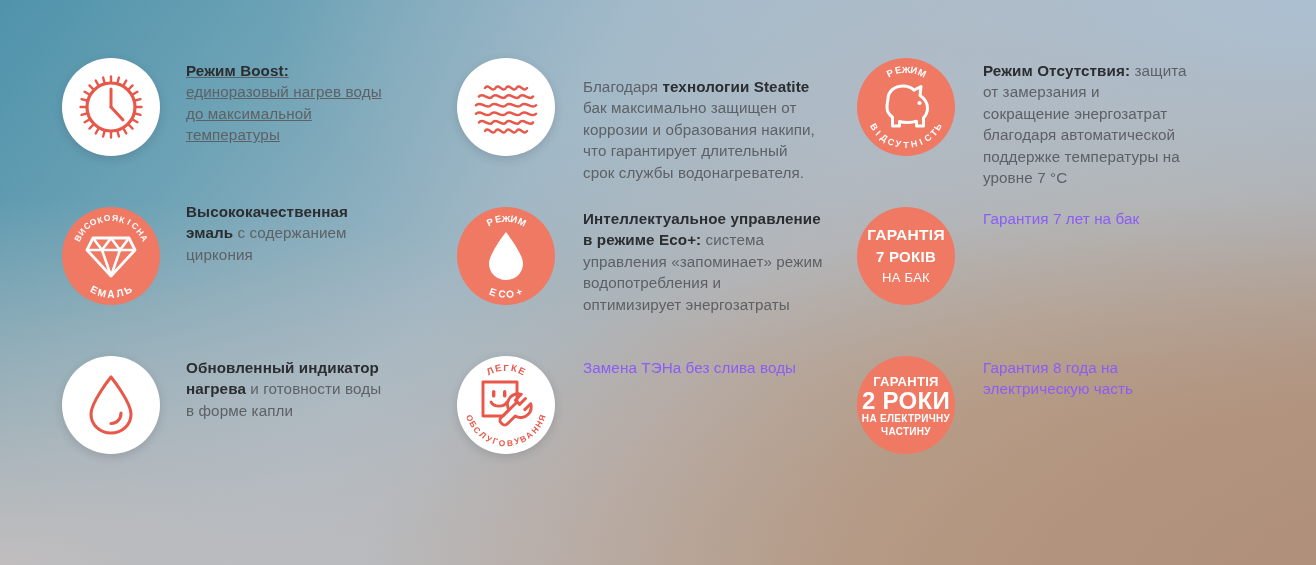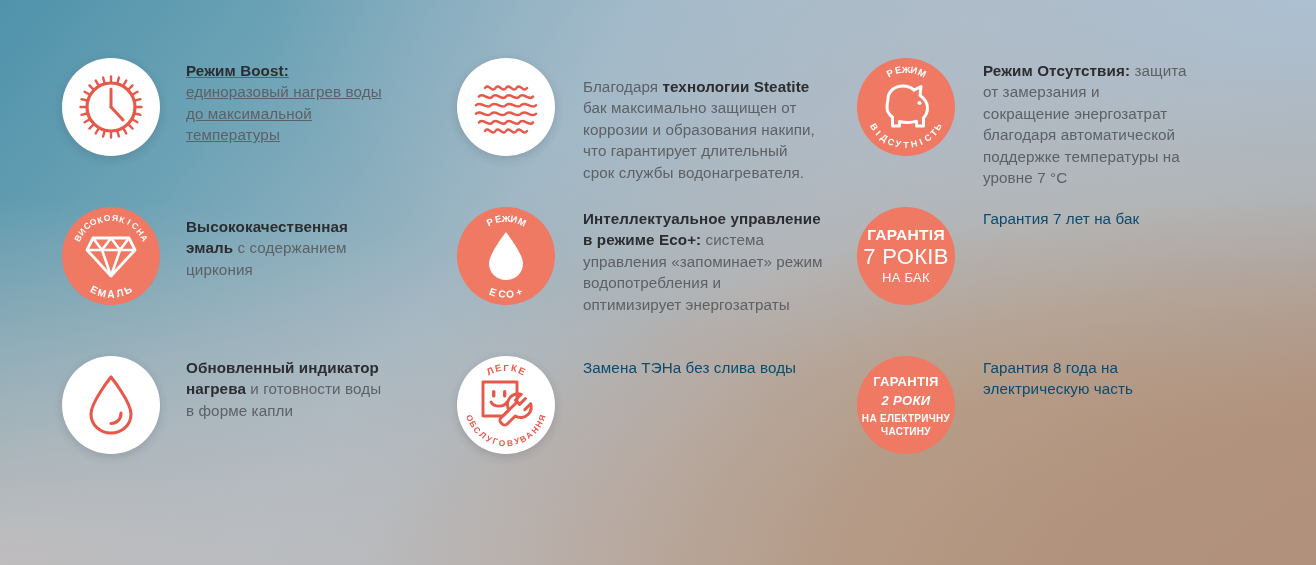--- a/index.html
+++ b/index.html
@@ -35,21 +35,21 @@
 
   
   .txt{
     position:absolute;top:0;
     color:#5d6166;
     font-size:15.2px;
     line-height:21.4px;
     letter-spacing:0.1px;
   }
   .txt b{color:#2b2d30;font-weight:700;}
-  .txt .plain{color:#0c4a6e;font-weight:400;}
+  .txt .plain{color:#8b5cf6;font-weight:400;}
 </style>
 </head>
 <body>
 
 <div id="bg"></div>
 <div id="grid">
     <div class="cell" style="left: 62px; top: 58px; width: 98px; height: 98px;">
       <div class="ico white">
         <svg width="64" height="64" viewBox="0 0 64 64">
     <line x1="32.00" y1="7.00" x2="32.00" y2="1.50" stroke="#e8584a" stroke-width="2.4" stroke-linecap="round"></line>
@@ -215,21 +215,21 @@
             font-size:10.2px;font-weight:700;white-space:pre;">А</span>
           <span style="position:absolute;left:57.69px;top:85.99px;
             transform:translate(-50%,-50%) rotate(-13.23deg);
             font-size:10.2px;font-weight:700;white-space:pre;">Л</span>
           <span style="position:absolute;left:65.93px;top:83.02px;
             transform:translate(-50%,-50%) rotate(-26.45deg);
             font-size:10.2px;font-weight:700;white-space:pre;">Ь</span>
         </div>
       </div>
     </div>
-    <div class="txt" style="left: 186px; top: 216px; width: 205px;"><b>Высококачественная эмаль</b><span> с содержанием циркония</span></div>
+    <div class="txt" style="left: 186px; top: 201px; width: 205px;"><b>Высококачественная эмаль</b><span> с содержанием циркония</span></div>
     <div class="cell" style="left: 457px; top: 207px; width: 98px; height: 98px;">
       <div class="ico coral">
         <svg width="42" height="54" viewBox="0 0 42 54">
     <path d="M21 3 C21 3 38 24.5 38 34.5 C38 44 30.4 51 21 51 C11.6 51 4 44 4 34.5 C4 24.5 21 3 21 3 Z" fill="#fff"></path>
   </svg>
         <div style="position: absolute; left: 0px; top: 0px; width: 98px; height: 98px; pointer-events: none; color: rgb(255, 255, 255);">
           <span style="position:absolute;left:33.00px;top:14.53px;
             transform:translate(-50%,-50%) rotate(-24.90deg);
             font-size:9.6px;font-weight:700;white-space:pre;">Р</span>
           <span style="position:absolute;left:40.81px;top:11.89px;
@@ -257,21 +257,21 @@
             transform:translate(-50%,-50%) rotate(-19.84deg);
             font-size:10.2px;font-weight:700;white-space:pre;">+</span>
         </div>
       </div>
     </div>
     <div class="txt" style="left: 583px; top: 208px; width: 240px;"><b>Интеллектуальное управление в режиме Eco+:</b><span> система управления «запоминает» режим водопотребления и оптимизирует энергозатраты</span></div>
     <div class="cell" style="left: 857px; top: 207px; width: 98px; height: 98px;">
       <div class="ico coral">
         <div style="text-align:center;color:#fff;line-height:1;">
           <div style="font-size:15.5px;line-height:19px;font-weight:700;letter-spacing:0.3px;">ГАРАНТІЯ</div>
-          <div style="font-size:22px;line-height:25px;font-weight:400;letter-spacing:0.3px;">7 РОКІВ</div>
+          <div style="font-size:15px;line-height:25px;font-weight:700;letter-spacing:0.3px;">7 РОКІВ</div>
           <div style="font-size:13px;line-height:18px;font-weight:400;letter-spacing:0.3px;">НА БАК</div>
         </div>
       </div>
     </div>
     <div class="txt" style="left: 983px; top: 208px; width: 205px;"><span class="plain">Гарантия 7 лет на бак</span></div>
     <div class="cell" style="left: 62px; top: 356px; width: 98px; height: 98px;">
       <div class="ico white">
         <svg width="52" height="64" viewBox="0 0 52 64">
     <path d="M26 4 C26 4 46 29 46 41 C46 52 37 60 26 60 C15 60 6 52 6 41 C6 29 26 4 26 4 Z" fill="none" stroke="#e8584a" stroke-width="3.1" stroke-linejoin="round"></path>
     <path d="M36 40 C36 46.5 31.5 50.5 26 50.5" fill="none" stroke="#e8584a" stroke-width="3.1" stroke-linecap="round"></path>
@@ -350,20 +350,20 @@
             transform:translate(-50%,-50%) rotate(-70.80deg);
             font-size:8.4px;font-weight:700;white-space:pre;">Я</span>
         </div>
       </div>
     </div>
     <div class="txt" style="left: 583px; top: 357px; width: 240px;"><span class="plain">Замена ТЭНа без слива воды</span></div>
     <div class="cell" style="left: 857px; top: 356px; width: 98px; height: 98px;">
       <div class="ico coral">
         <div style="text-align:center;color:#fff;line-height:1;">
           <div style="font-size:13px;line-height:17px;font-weight:700;letter-spacing:0.3px;">ГАРАНТІЯ</div>
-          <div style="font-size:13px;line-height:22px;font-weight:700;letter-spacing:0.3px;font-style:italic;">2 РОКИ</div>
+          <div style="font-size:24px;line-height:22px;font-weight:700;letter-spacing:0.3px;">2 РОКИ</div>
           <div style="font-size:10px;line-height:13px;font-weight:700;letter-spacing:0.3px;">НА ЕЛЕКТРИЧНУ</div>
           <div style="font-size:10px;line-height:13px;font-weight:700;letter-spacing:0.3px;">ЧАСТИНУ</div>
         </div>
       </div>
     </div>
     <div class="txt" style="left: 983px; top: 357px; width: 205px;"><span class="plain">Гарантия 8 года на электрическую часть</span></div>
   </div>
 
 </body></html>

